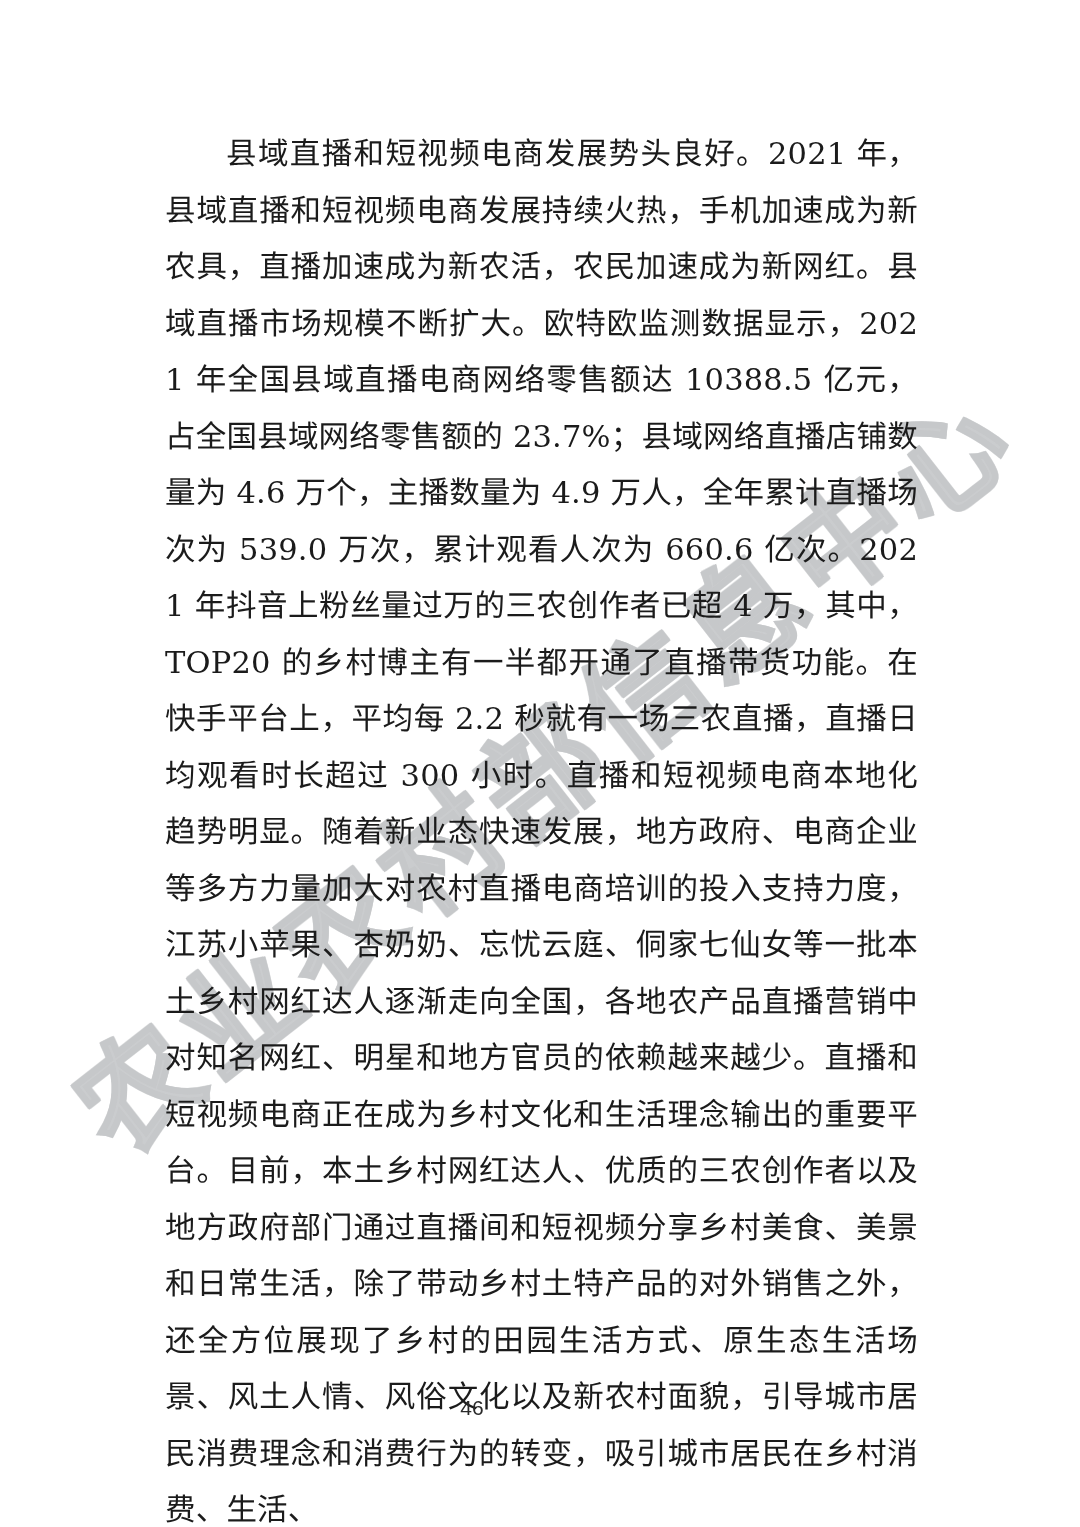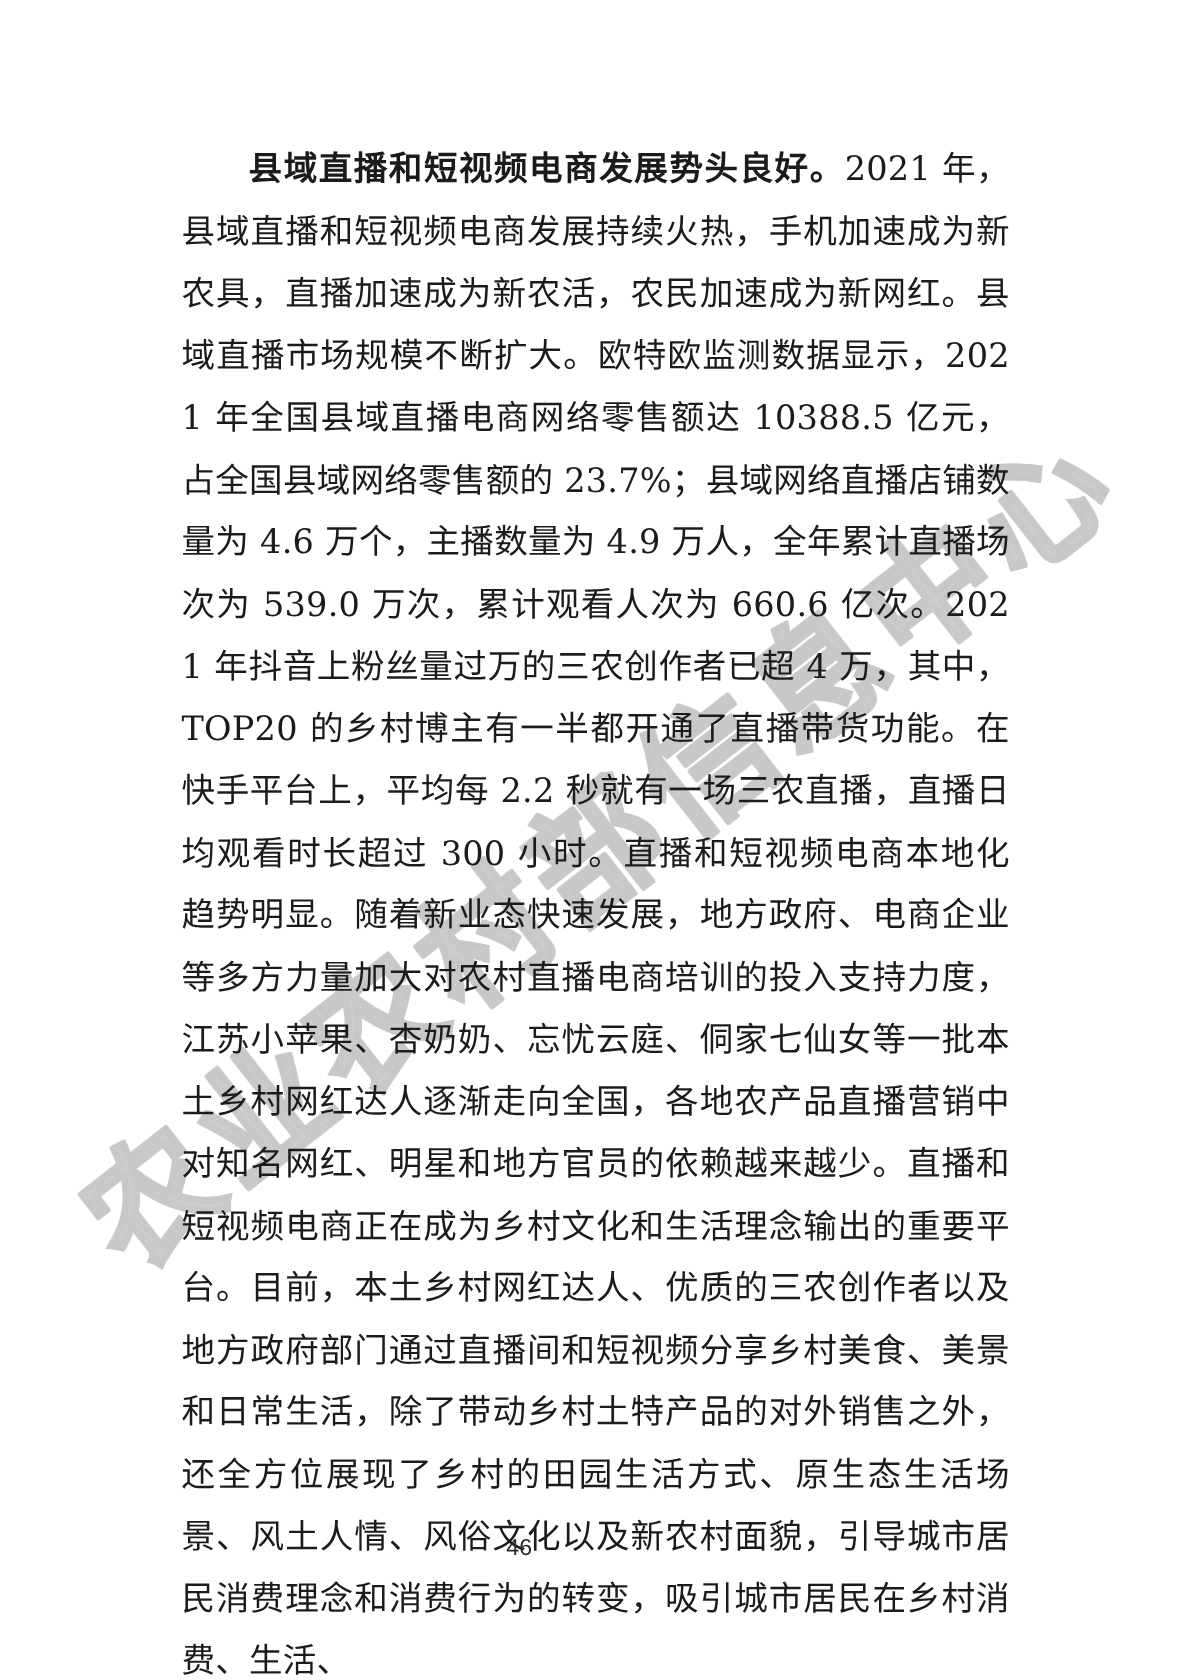--- a/index.html
+++ b/index.html
@@ -67,21 +67,21 @@
     line-height: 56.5px;
     color: #1b1b1b;
     text-align: justify;
     text-justify: inter-character;
     text-indent: 61px;
     letter-spacing: 0.2px;
     word-break: break-all;
   }
 
   .lead-run {
-    font-weight: 700;
+    font-weight: 400;
     letter-spacing: 1.2px;
   }
 
   .page-number {
     position: absolute;
     left: 0;
     top: 1396px;
     width: 944px;
     text-align: center;
     font-family: "Liberation Sans", sans-serif;

